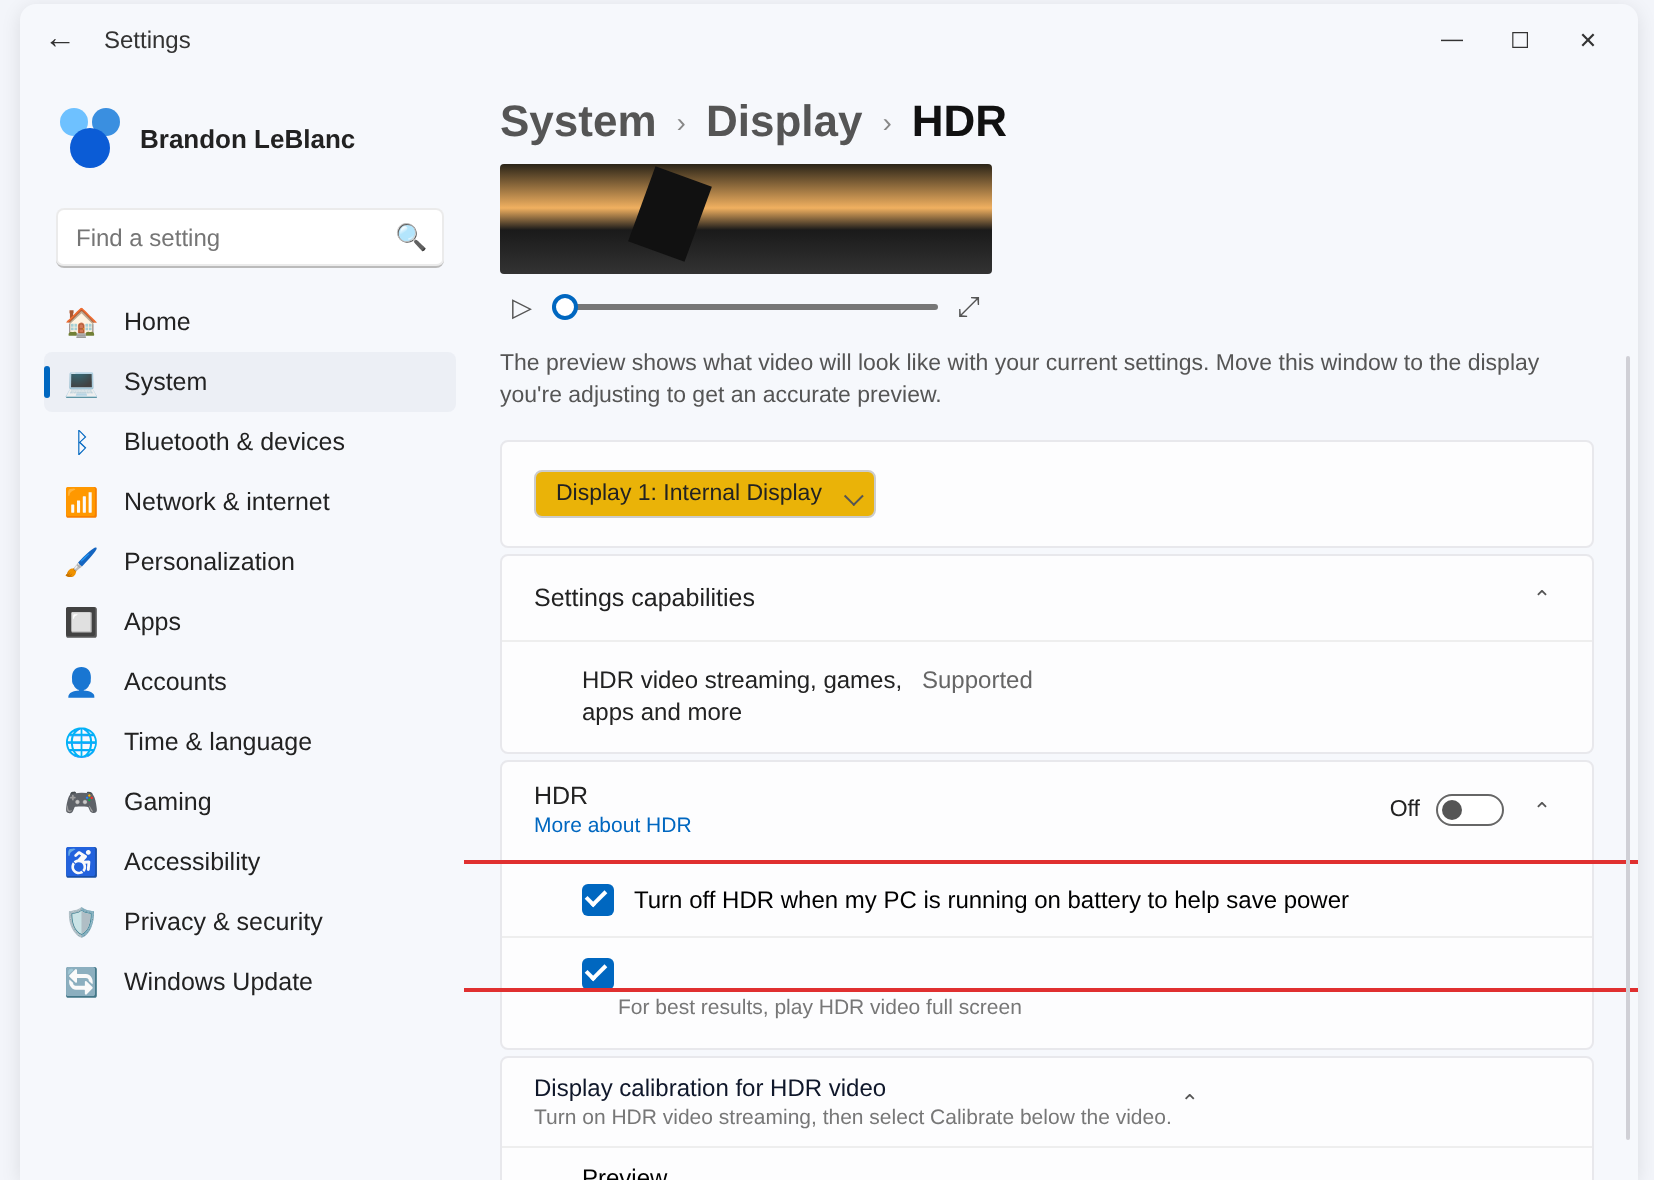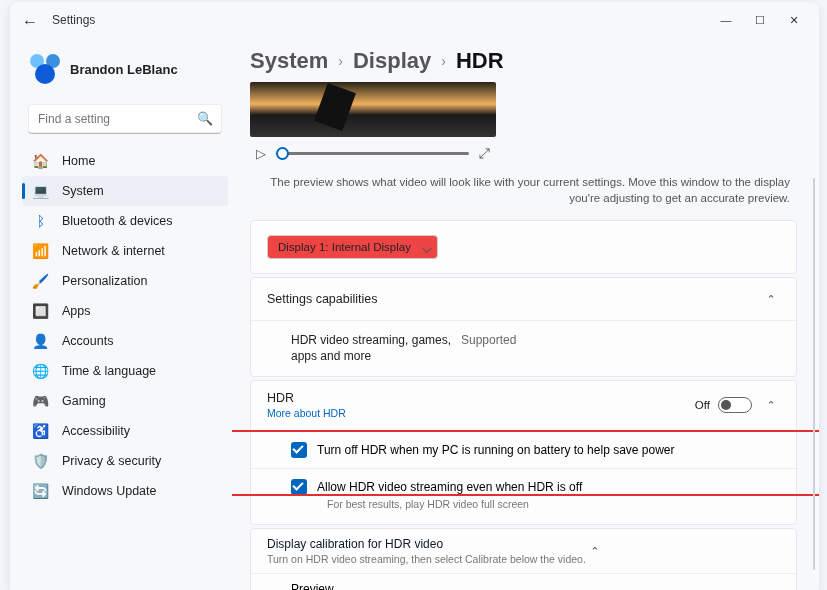--- a/index.html
+++ b/index.html
@@ -32,42 +32,42 @@
   .breadcrumb .bc { color: #555; font-weight: 600; }
   .breadcrumb .sep { color: #888; font-size: 14px; }
   .breadcrumb .bc.current { color: #111; font-weight: 700; }
   .preview-video { width: 246px; height: 55px; background: linear-gradient(to bottom, #2a2418 0%, #f0b060 40%, #1a1a1a 60%, #333 100%); border-radius: 2px; position: relative; overflow:hidden; }
   .preview-video::after{content:"";position:absolute;left:70px;top:5px;width:30px;height:40px;background:#111;transform:rotate(20deg);}
   .controls-row { width: 246px; display: flex; align-items: center; gap: 10px; padding: 8px 6px; }
   .play { color: #555; font-size: 13px; cursor: pointer; }
   .slider { flex: 1; height: 3px; background: #777; border-radius: 2px; position: relative; }
   .slider .thumb { position: absolute; left: 0; top: -5px; width: 13px; height: 13px; border: 2px solid #0067c0; background: #fff; border-radius: 50%; }
   .expand { color: #555; font-size: 14px; cursor: pointer; }
-  .desc { font-size: 11.5px; color: #555; margin: 4px 0 14px 0; line-height: 1.4; max-width: 540px; text-align: right; }
+  .desc { font-size: 11.5px; color: #555; margin: 4px 0 14px 0; line-height: 1.4; max-width: 540px; }
   .card { background: #fdfdfe; border: 1px solid #e8e8ec; border-radius: 4px; margin-bottom: 3px; }
   .card-row { display: flex; align-items: center; padding: 14px 16px; font-size: 12.5px; color: #222; }
   .card-row .grow { flex: 1; }
-  .dropdown { border: 1px solid #ccc; background: #ef4444; border-radius: 4px; padding: 5px 26px 5px 10px; font-size: 11.5px; position: relative; cursor: pointer; }
+  .dropdown { border: 1px solid #ccc; background: #eab308; border-radius: 4px; padding: 5px 26px 5px 10px; font-size: 11.5px; position: relative; cursor: pointer; }
   .dropdown::after { content: ""; position: absolute; right: 8px; top: 10px; width: 6px; height: 6px; border-right: 1px solid #555; border-bottom: 1px solid #555; transform: rotate(45deg) translateY(-2px); }
   .chev { width: 18px; text-align: center; color: #555; cursor: pointer; font-size: 11px; }
   .sub-row { display: flex; align-items: flex-start; padding: 12px 16px 12px 40px; font-size: 12px; border-top: 1px solid #eee; }
   .sub-row .lbl { color: #222; width: 170px; line-height:1.3;}
   .sub-row .val { color: #666; }
   .section-head { padding: 10px 16px 12px 16px; display: flex; align-items: center; }
   .section-head .stitle { font-size: 12.5px; color: #222; }
   .section-head .slink { font-size: 10.5px; color: #0067c0; display: block; margin-top: 2px; cursor: pointer; }
   .section-head .grow { flex: 1; }
   .offlabel { font-size: 11.5px; color: #222; margin-right: 8px; }
   .toggle { width: 34px; height: 16px; border: 1px solid #666; border-radius: 10px; position: relative; cursor: pointer; background:#fff;}
   .toggle::after { content: ""; position: absolute; left: 2px; top: 2px; width: 10px; height: 10px; background: #555; border-radius: 50%; }
   .check-row { display: flex; align-items: center; padding: 10px 16px 10px 40px; font-size: 12px; border-top: 1px solid #eee; }
   .checkbox { width: 16px; height: 16px; background: #0067c0; border-radius: 3px; margin-right: 10px; position: relative; flex-shrink:0; }
   .checkbox::after { content: ""; position: absolute; left: 4px; top: 1px; width: 4px; height: 8px; border-right: 2px solid #fff; border-bottom: 2px solid #fff; transform: rotate(45deg); }
   .highlight { border: 2px solid #e03030; position: absolute; pointer-events: none; }
-  .hint { font-size: 10.5px; color: #777; margin-left: 36px; margin-top: 3px; }
+  .hint { font-size: 10.5px; color: #777; margin-left: 18px; margin-top: 3px; }
   .calib-head { padding: 8px 16px; display:flex; align-items:center;}
   .calib-head .ct{font-size:12px;color:#0f172a;}
   .calib-head .cd{font-size:10.5px;color:#777;margin-top:2px;}
   .scrollbar-line{position:absolute;right:4px;top:140px;bottom:20px;width:2px;background:#d0d0d6;border-radius:2px;}
 </style>
 </head>
 <body>
 
 <div class="window">
   <div class="titlebar">
@@ -191,21 +191,20 @@
           <div class="toggle"></div>
           <span class="chev" style="margin-left:10px">⌃</span>
         </div>
         <div class="check-row">
           <div class="checkbox"></div>
           <span>Turn off HDR when my PC is running on battery to help save power</span>
         </div>
         <div class="check-row" style="flex-direction:column;align-items:flex-start;padding-bottom:14px;">
           <div style="display:flex;align-items:center;">
             <div class="checkbox"></div>
-            <span>Allow HDR video streaming even when HDR is off</span>
           </div>
           <div class="hint">For best results, play HDR video full screen</div>
         </div>
       </div>
 
       <div class="card">
         <div class="calib-head">
           <div class="grow">
             <div class="ct">Display calibration for HDR video</div>
             <div class="cd">Turn on HDR video streaming, then select Calibrate below the video.</div>

